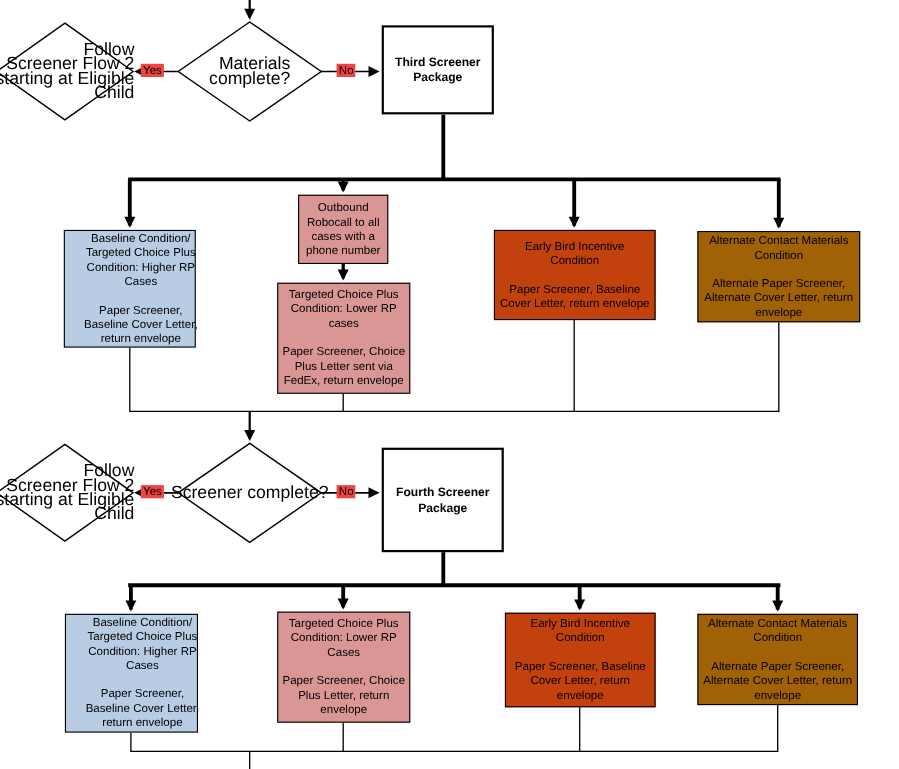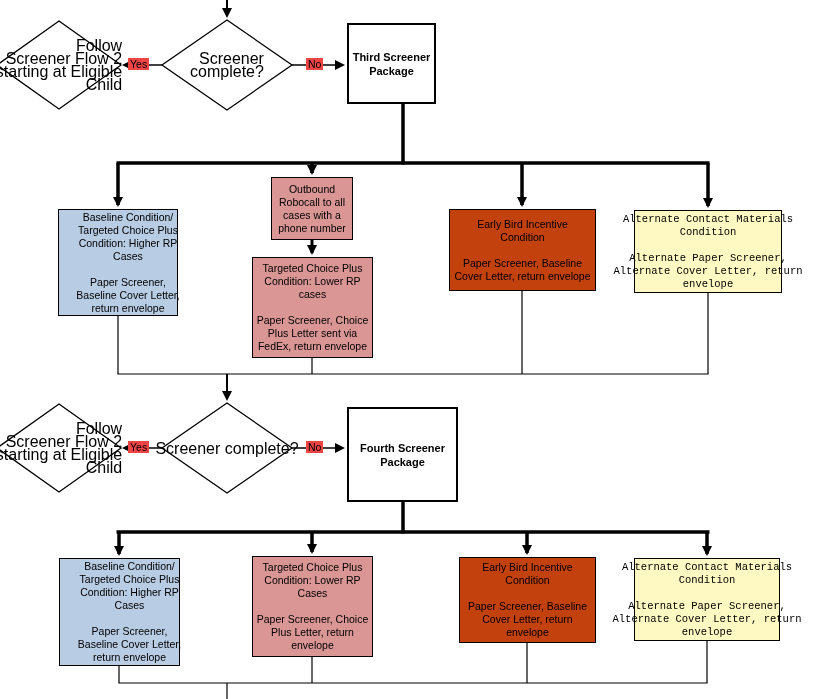--- a/index.html
+++ b/index.html
@@ -19,21 +19,21 @@
     text-align:center;white-space:pre;font-size:10.5px;line-height:13px;
   }
   .proc{
     position:absolute;border:2px solid #000;background:#fff;box-sizing:border-box;
     display:flex;align-items:center;justify-content:center;
     text-align:center;white-space:pre;font-weight:bold;font-size:11px;line-height:14px;
   }
   .blue{background:#b8cce4;padding-left:20px;}
   .red{background:#d99694;}
   .green{background:#c2410c;}
-  .gray{background:#fef9c3;font-family:Liberation Mono, monospace;}
+  .gray{background:#a16207;}
   .lbl{
     position:absolute;font-size:10.5px;line-height:12px;background:#ef4444;padding:0 2px;
   }
 </style>
 </head>
 <body>
 
 <div id="canvas">
 
   <svg id="connectors" width="817" height="699" viewBox="0 0 817 699">
@@ -80,27 +80,27 @@
     <polygon points="63,1 125,45 63,89 1,45" fill="#fff" stroke="#000" stroke-width="1.3"></polygon>
   </svg>
   <div class="shape-text" style="left:0px;top:22px;width:118px;height:86px;">Follow
 Screener Flow 2
 starting at Eligible
 Child</div>
 
   <svg class="dia" style="left:161px;top:19px;" width="132" height="92">
     <polygon points="66,1 131,46 66,91 1,46" fill="#fff" stroke="#000" stroke-width="1.3"></polygon>
   </svg>
-  <div class="shape-text" style="left:163px;top:21px;width:128px;height:88px;">Screener
+  <div class="shape-text" style="left:163px;top:21px;width:128px;height:88px;">Materials
 complete?</div>
 
   <div class="lbl" style="left:128px;top:58px;">Yes</div>
   <div class="lbl" style="left:306px;top:58px;">No</div>
 
-  <div class="proc" style="left:347px;top:23px;width:89px;height:81px;">Third Screener
+  <div class="proc" style="left:347px;top:23px;width:102px;height:81px;">Third Screener
 Package</div>
 
   <div class="cond blue" style="left:58px;top:209px;width:120px;height:107px;">Baseline Condition/
 Targeted Choice Plus
 Condition: Higher RP
 Cases
 
 Paper Screener,
 Baseline Cover Letter,
 return envelope</div>

